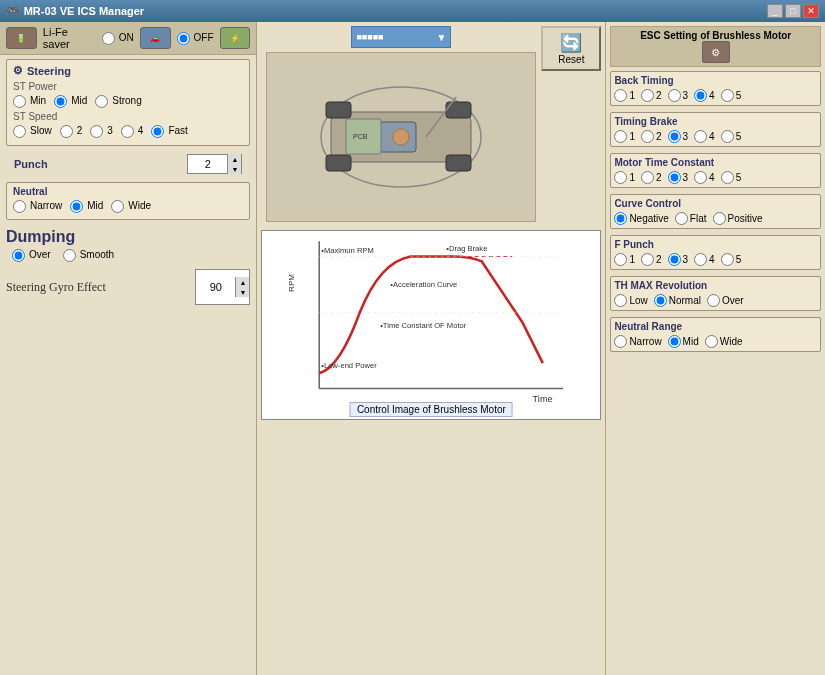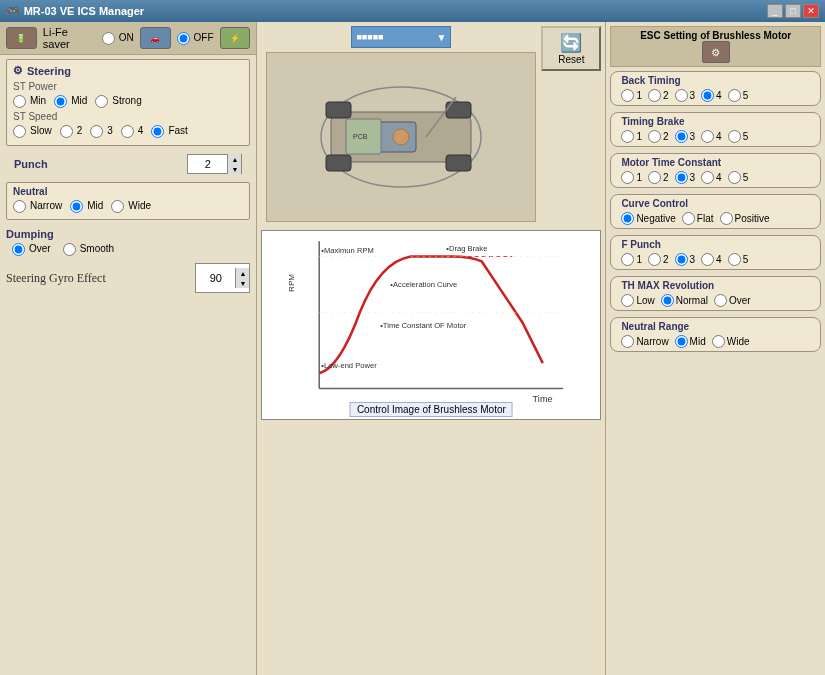--- a/index.html
+++ b/index.html
@@ -121,21 +121,21 @@
 
     .gyro-row {
       display: flex; align-items: center; justify-content: space-between;
       margin: 2px 6px;
     }
     .gyro-label { font-size: 12px; color: #333; font-family: Liberation Serif, serif; }
     .gyro-input {
       display: flex; align-items: center;
       border: 1px solid #888;
       background: white;
-      width: 55px; height: 30px;
+      width: 55px; height: 36px;
     }
 
     
     .center-panel {
       flex: 1;
       display: flex;
       flex-direction: column;
       padding: 4px;
       background: #e8dfc8;
     }
@@ -213,22 +213,22 @@
       width: 28px; height: 22px;
       background: #8a7060;
       border: 1px solid #666;
       border-radius: 2px;
     }
 
     .right-section {
       margin-bottom: 6px;
       border: 1px solid #a09080;
       background: #f0e8d0;
-      padding: 3px 10px;
-      border-radius: 8px;
+      padding: 3px 3px;
+      border-radius: 2px;
     }
     .right-section-title {
       font-size: 10px;
       font-weight: bold;
       color: #336;
       margin-bottom: 3px;
     }
     .right-radio-row {
       display: flex; align-items: center; gap: 6px;
       flex-wrap: wrap;
@@ -349,21 +349,21 @@
           <label class="radio-label">Mid</label>
         </div>
         <div class="radio-group">
           <input type="radio" name="neutral" style="">
           <label class="radio-label">Wide</label>
         </div>
       </div>
     </div>
 
     <div style="margin: 4px 6px 2px 6px;">
-      <div style="font-weight:bold;color:#336;font-size:11px;margin-bottom:3px;">Dumping</div>
+      <div style="font-weight:bold;color:#336;font-size:16px;margin-bottom:3px;">Dumping</div>
       <div class="dumping-row">
         <div class="radio-group">
           <input type="radio" name="dumping" checked="" style="">
           <label class="radio-label">Over</label>
         </div>
         <div class="radio-group">
           <input type="radio" name="dumping" style="">
           <label class="radio-label">Smooth</label>
         </div>
       </div>

